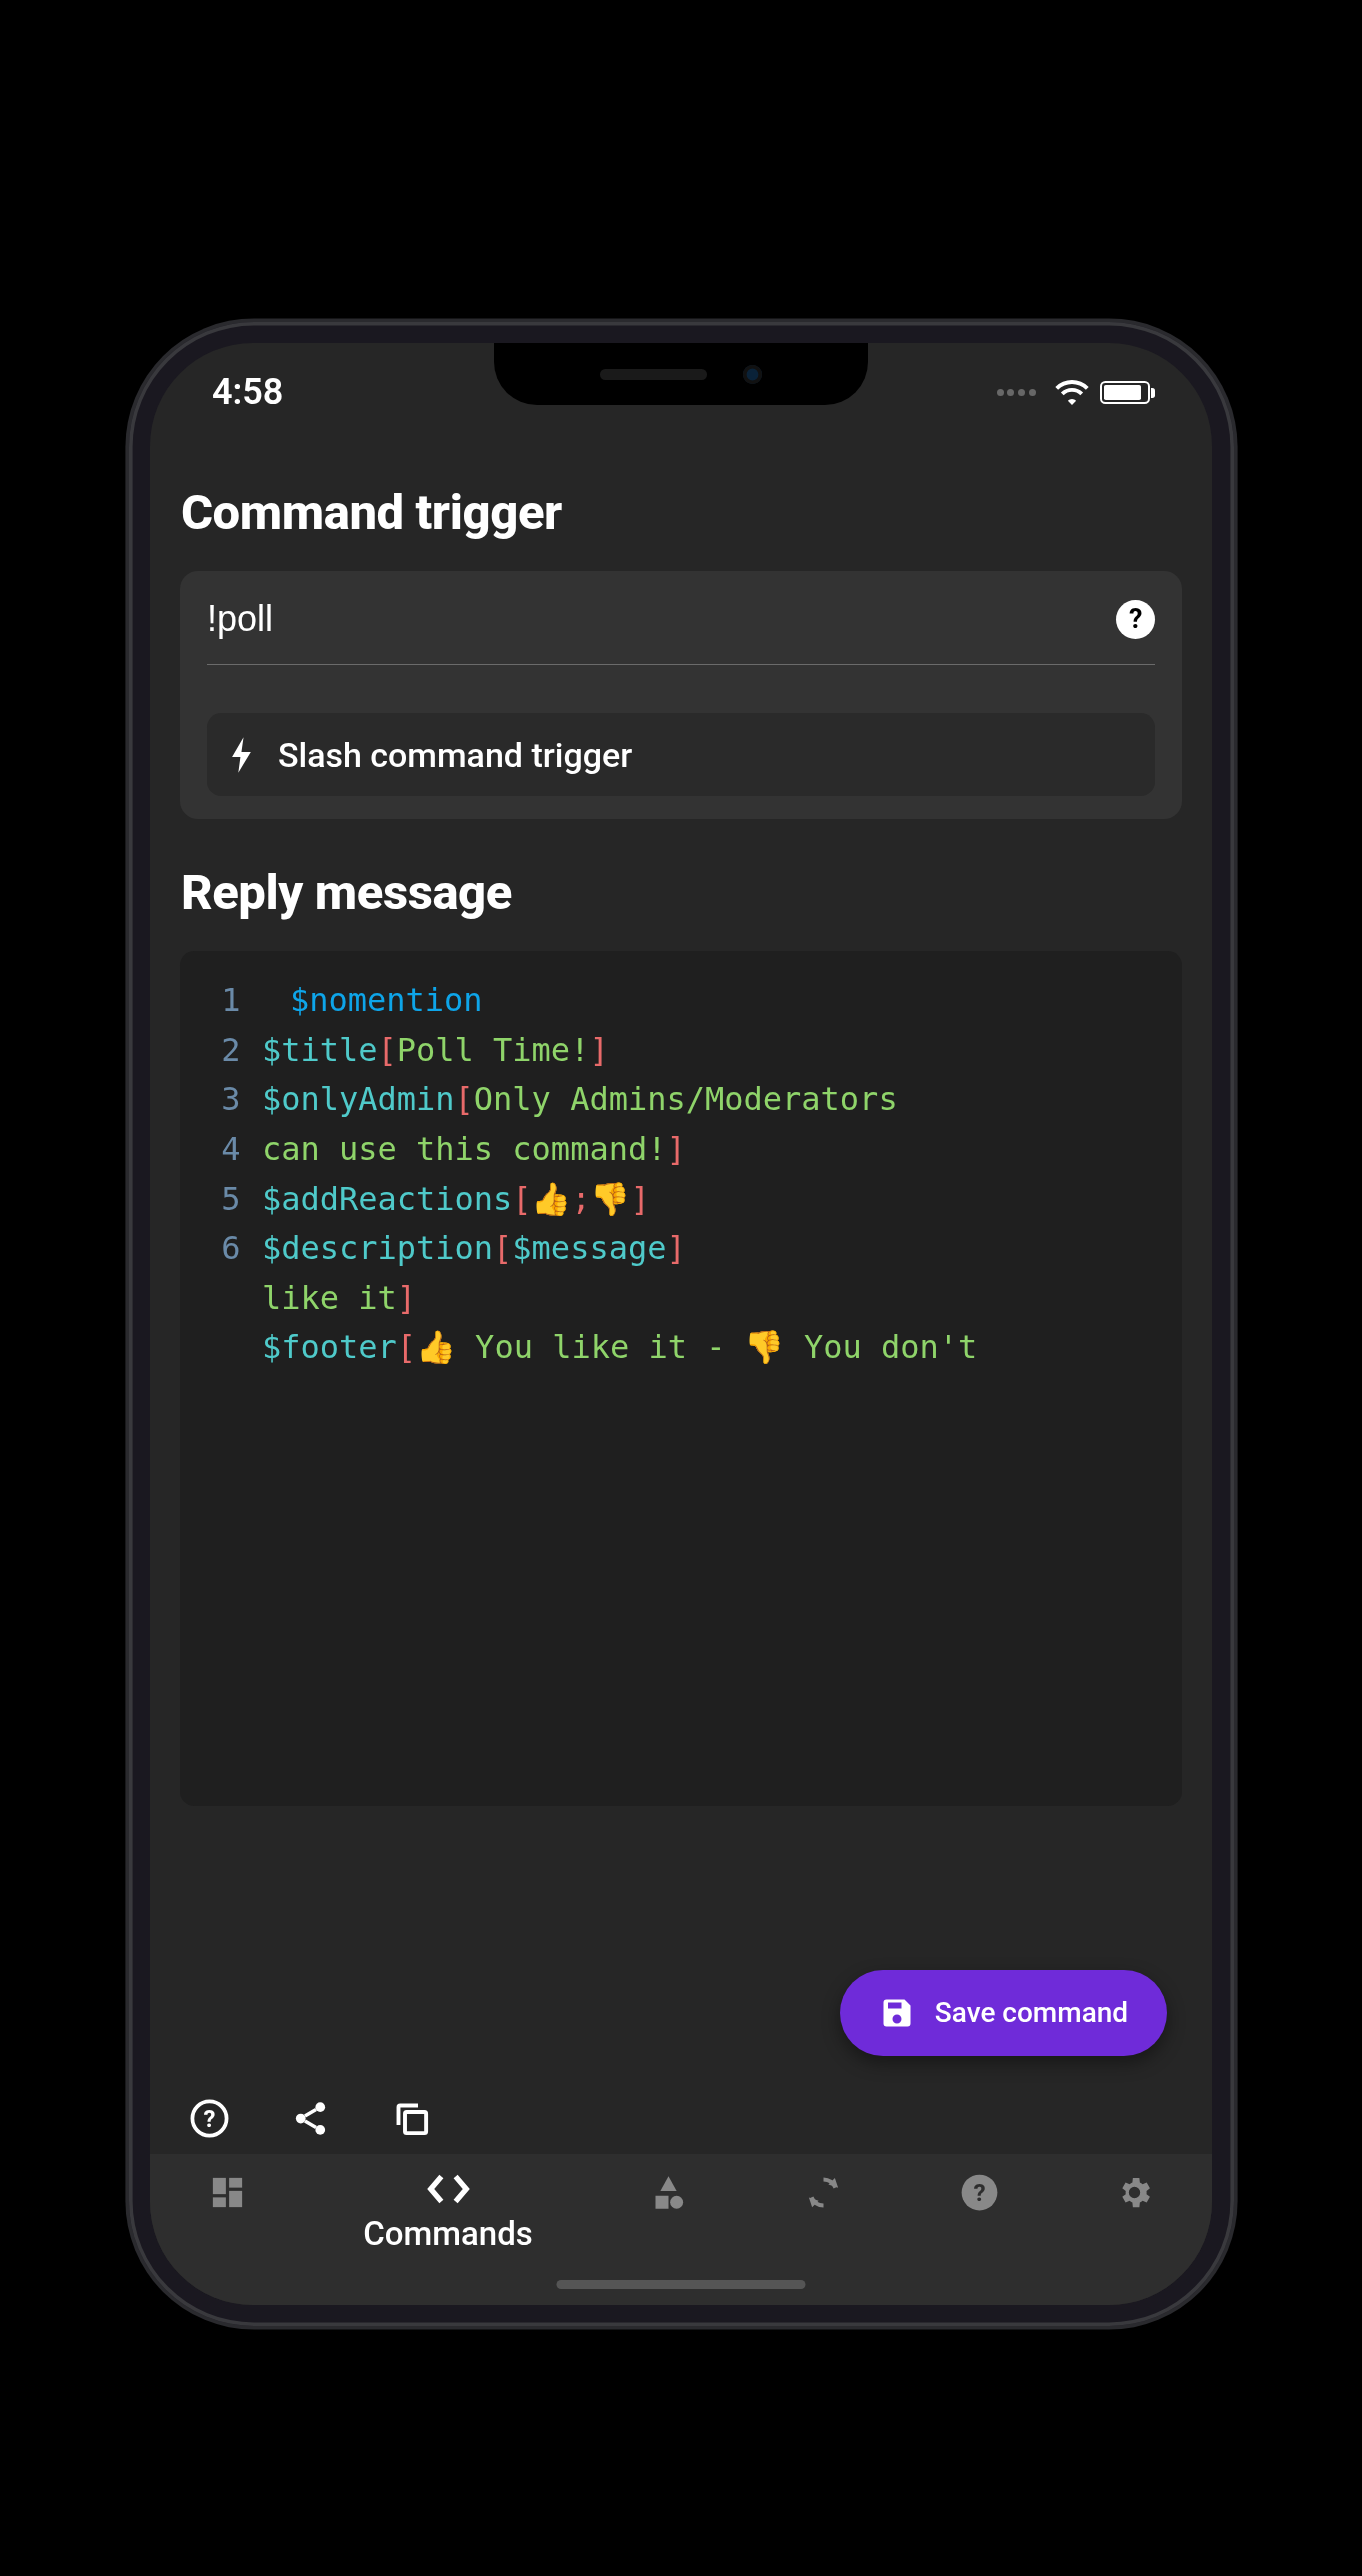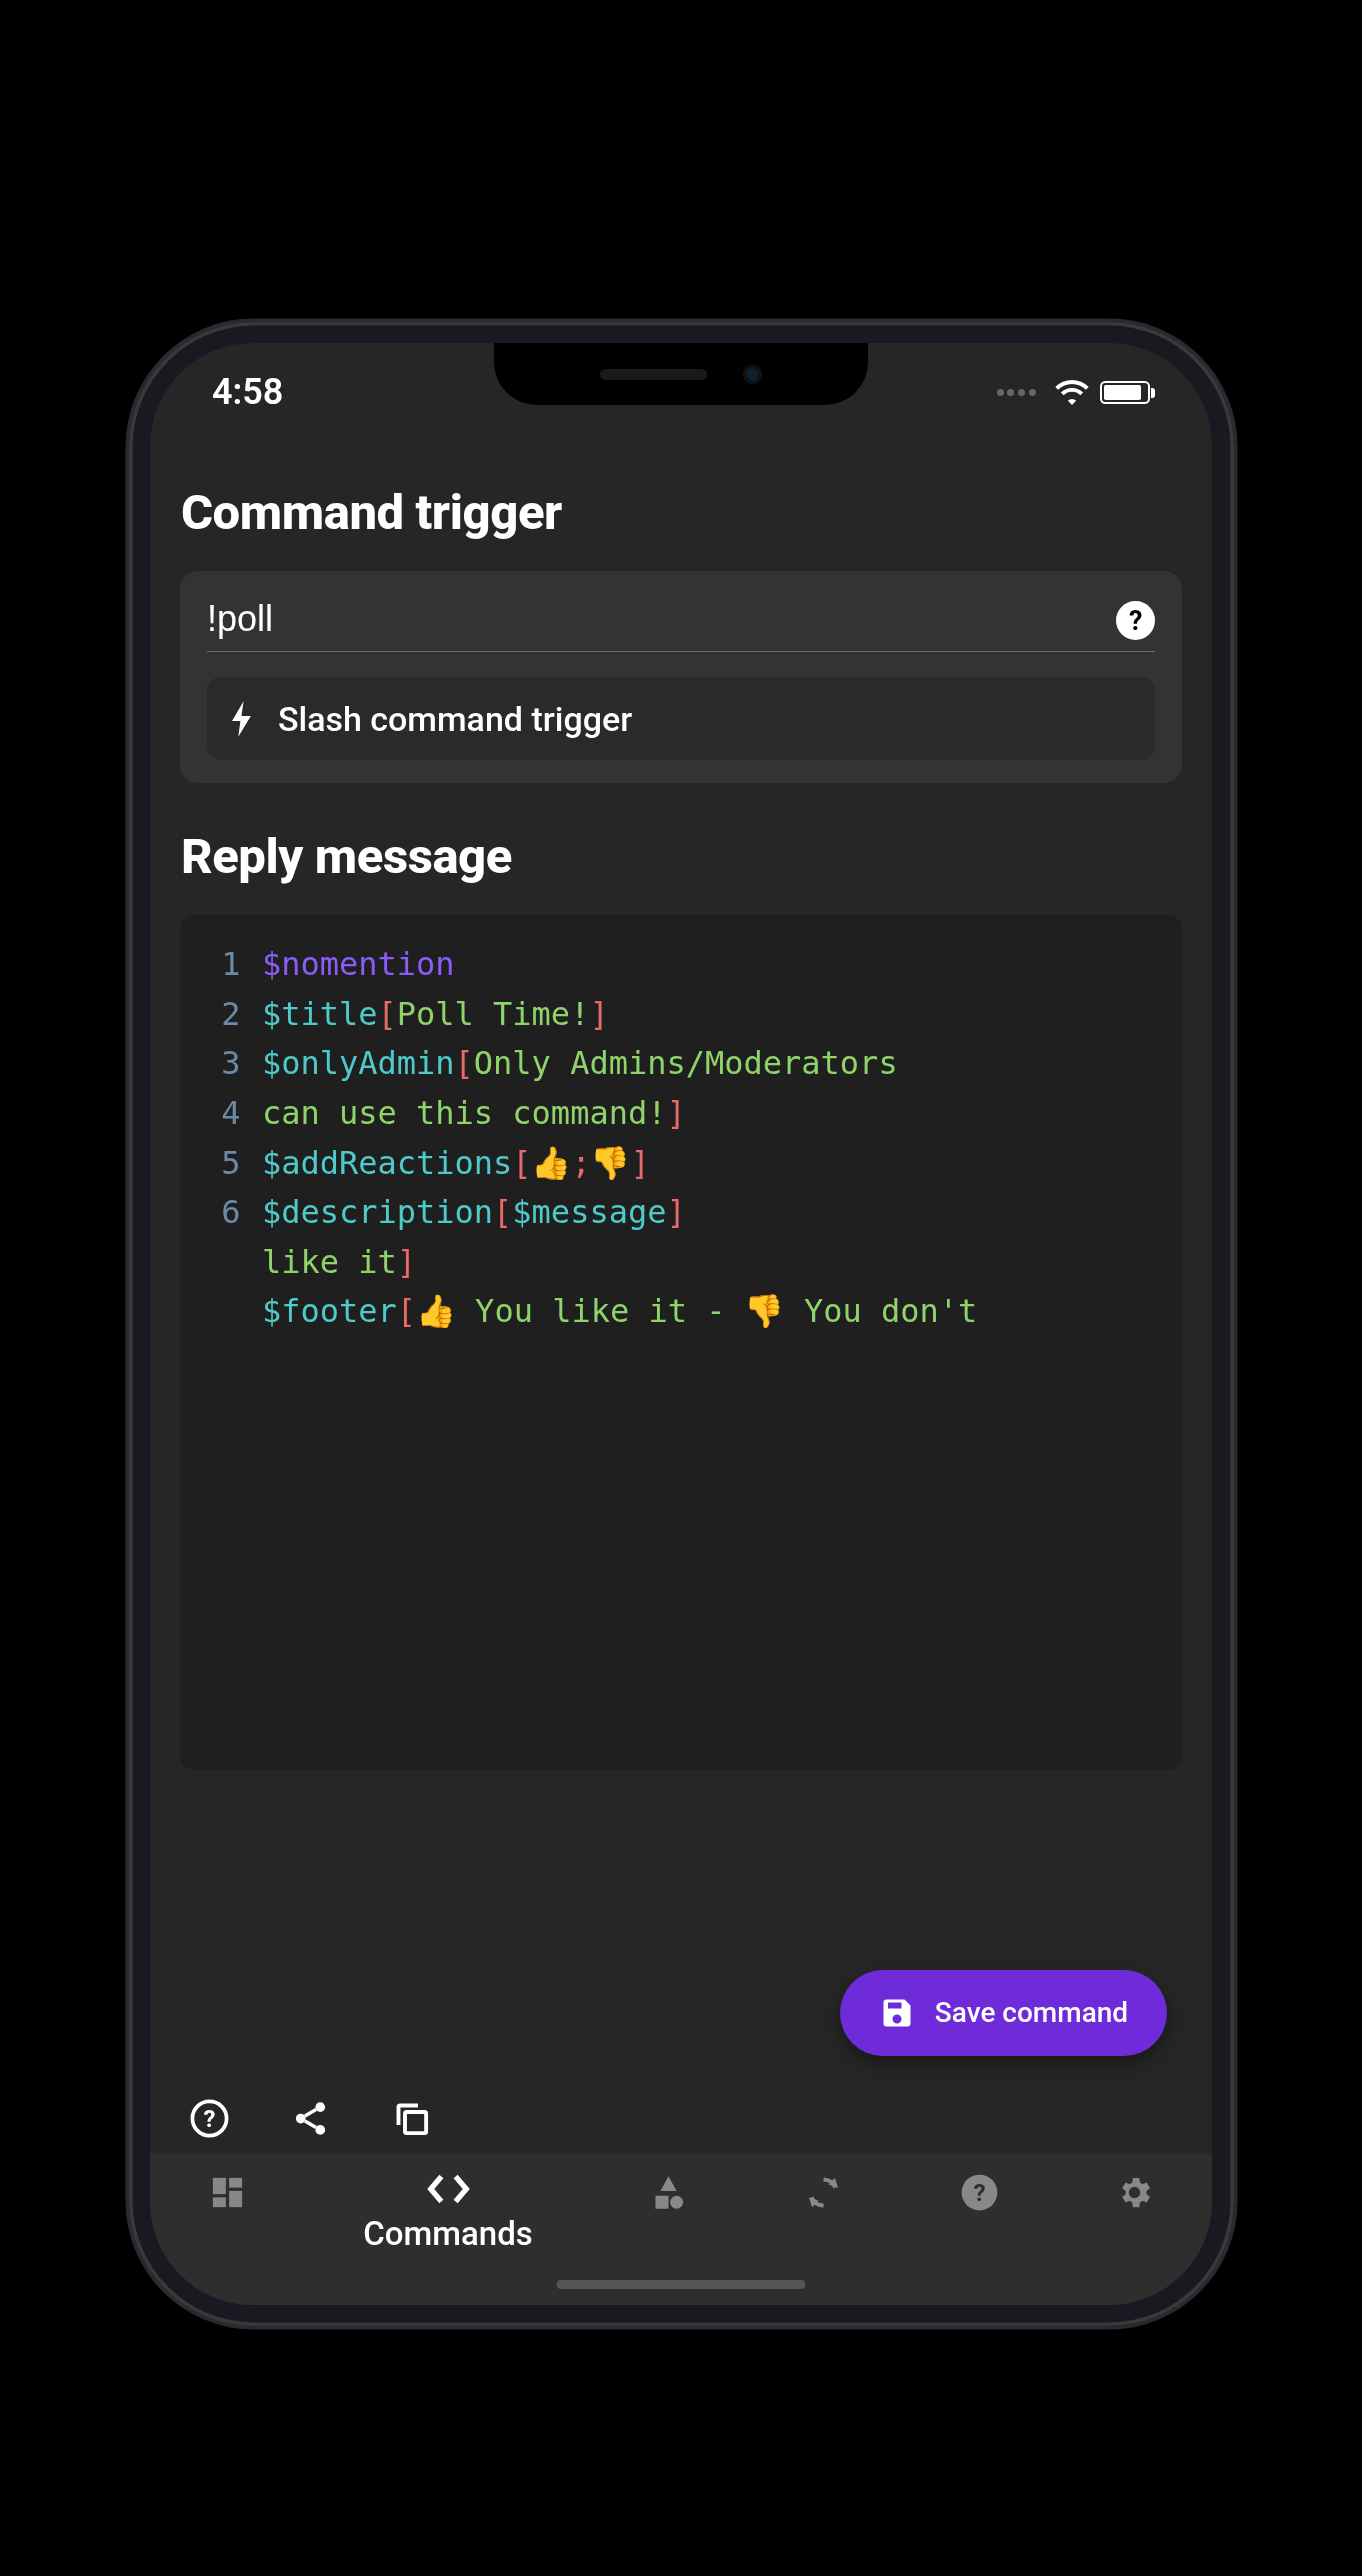--- a/index.html
+++ b/index.html
@@ -65,22 +65,22 @@
   h1 { font-size:49px; font-weight:800; margin:27px 0 30px 1px; letter-spacing:-0.4px; }
 
   .card {
     background:#333333;
     border-radius:18px;
     padding:27px 27px 23px 27px;
     margin-bottom:45px;
   }
   .card-label { font-size:34px; color:#f0f0f0; margin-bottom:45px; }
   .input-row {
-    display:flex; align-items:flex-end; justify-content:space-between;
-    border-bottom:1.8px solid #6b6b6b; padding-bottom:11px; margin-bottom:25px;
+    display:flex; align-items:center; justify-content:space-between;
+    border-bottom:1.8px solid #6b6b6b; padding-bottom:24px; margin-bottom:48px;
   }
   .trigger-input {
     background:transparent; border:none; color:#fff; font-size:36px;
     outline:none; flex:1;
   }
   .help-circle {
     width:39px; height:39px; border-radius:50%; background:#fff; color:#000;
     display:flex; align-items:center; justify-content:center; font-size:27px; font-weight:700;
   }
   .slash-btn {
@@ -89,21 +89,21 @@
   }
 
   .code-block {
     background:#1f1f1f; border-radius:14.3px; padding:25px 14.3px 25px 19.6px;
     font-family:ui-monospace,Menlo,Consolas,monospace;
     font-size:32px; line-height:1.55; min-height:855px;
   }
   .codeline { display:flex; }
   .ln { width:41px; text-align:right; color:#6a8aa8; margin-right:21.4px; flex-shrink:0; user-select:none;}
   .cl { white-space:pre-wrap; word-break:break-word; flex:1; }
-  .v  { color:#8b5cf6; }  
+  .v  { color:#0ea5e9;margin-left:28px; }  
   .fn { color:#4fcaca; }  
   .br { color:#e86a6a; }  
   .ar { color:#8fd46a; }  
   .nv { color:#4fcaca; }  
 
   .action-row {
     display:flex; align-items:center; justify-content:space-between;
     padding:18px 36px 10.7px 36px;
   }
   .action-left { display:flex; gap:53px; align-items:center; }

